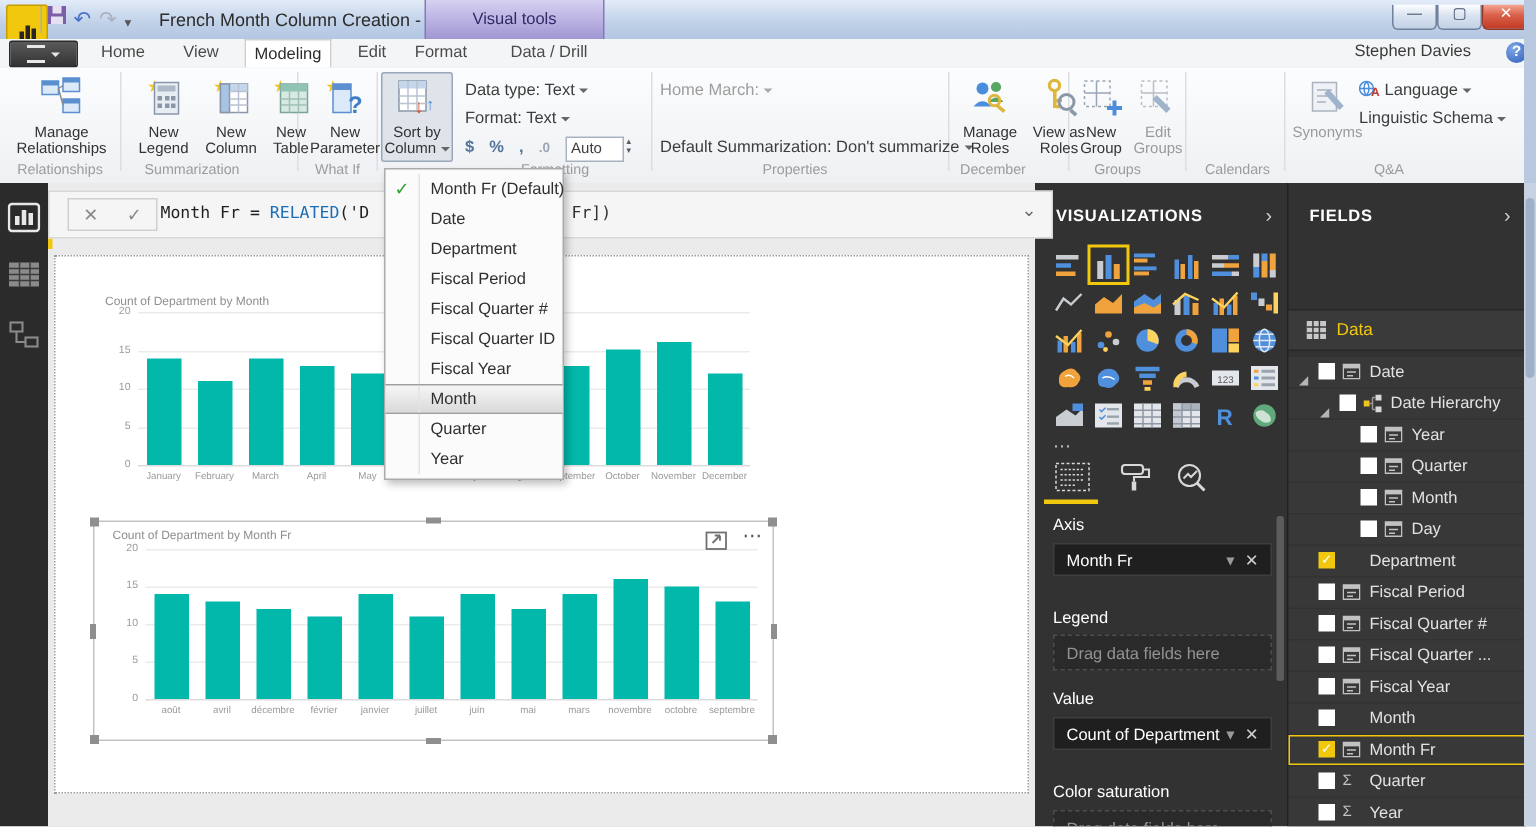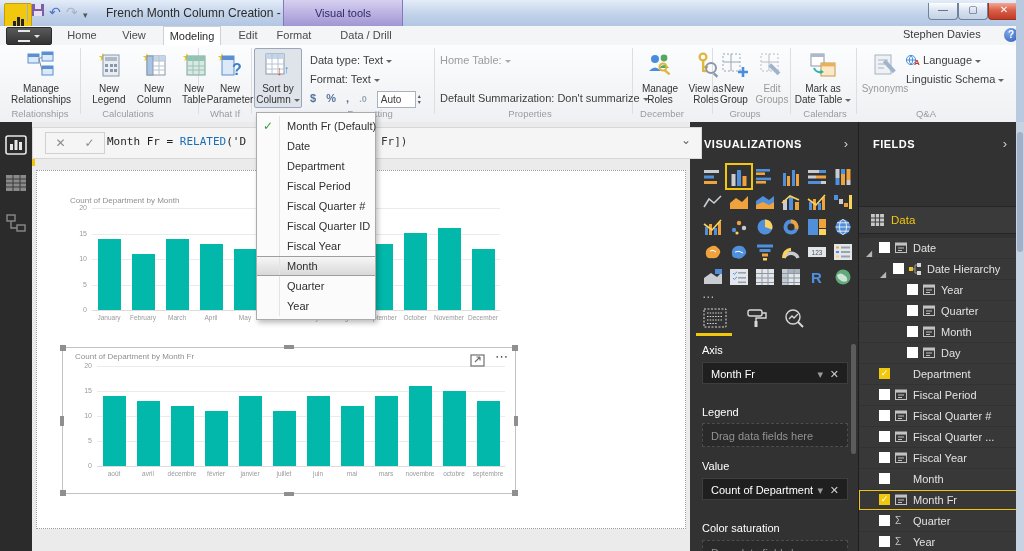--- a/index.html
+++ b/index.html
@@ -268,21 +268,21 @@
     <div class="smallrow" style="left:310px;top:7px"><span>Data type: Text</span><span class="caret"></span></div>
     <div class="smallrow" style="left:310px;top:26px"><span>Format: Text</span><span class="caret"></span></div>
     <div class="smallrow" style="left:310px;top:45px">
       <span class="fmt-sym">$</span>
       <span class="fmt-sym">%</span>
       <span class="fmt-sym">,</span>
       <span class="fmt-sym" style="color:#9aa6b6;font-size:9px">.0</span>
       <span class="autobox">Auto</span><span class="spin"><span>▴</span><br><span>▾</span></span>
     </div>
 
-    <div class="smallrow disabled" style="left:440px;top:7px"><span>Home Table:</span><span class="caret gray"></span></div>
+    <div class="smallrow disabled" style="left:440px;top:7px"><span>Home March:</span><span class="caret gray"></span></div>
     <div class="smallrow" style="left:440px;top:45px"><span>Default Summarization: Don't summarize</span><span class="caret"></span></div>
 
     <div class="bigbtn" style="left:638px;width:44px">
       <div class="bicon">
         <svg width="28" height="28" viewBox="0 0 28 28">
             <circle cx="9" cy="8" r="4" fill="#4a8ddc"></circle>
             <path d="M3 20 q6 -7 12 0 z" fill="#4a8ddc"></path>
             <circle cx="18" cy="7" r="3.4" fill="#57a664"></circle>
             <path d="M13 17 q5 -6 10 0 z" fill="#57a664"></path>
             <circle cx="17" cy="16" r="3.5" fill="none" stroke="#e0b63c" stroke-width="2"></circle>
@@ -323,34 +323,20 @@
         <svg width="28" height="28" viewBox="0 0 28 28">
             <rect x="3" y="3" width="17" height="17" fill="none" stroke="#b8bec6" stroke-dasharray="2 2"></rect>
             <path d="M3 11 H20 M11 3 V20" stroke="#b8bec6"></path>
             <rect x="14" y="12" width="4" height="13" fill="#9fb4cc" transform="rotate(-45 16 18)"></rect>
           </svg>
       </div>
       <div>Edit</div>
       <div>Groups</div>
     </div>
 
-    <div class="bigbtn" style="left:794px;width:58px">
-      <div class="bicon">
-        <svg width="30" height="28" viewBox="0 0 30 28">
-            <rect x="3" y="3" width="13" height="12" fill="#fff" stroke="#8a97a8"></rect>
-            <rect x="3" y="3" width="13" height="3" fill="#aeb9c8"></rect>
-            <rect x="13" y="12" width="14" height="13" fill="#fde9c8" stroke="#c79a4a"></rect>
-            <rect x="13" y="12" width="14" height="3.4" fill="#e8b05a"></rect>
-            <path d="M6 17 q2 5 8 4" stroke="#2ab5a5" stroke-width="2" fill="none"></path>
-            <path d="M12 23 l4 -2 -3.4 -2.6 z" fill="#2ab5a5"></path>
-          </svg>
-      </div>
-      <div>Mark as</div>
-      <div><span>Date Table</span><span class="caret"></span></div>
-    </div>
 
     <div class="bigbtn disabled" style="left:860px;width:50px">
       <div class="bicon">
         <svg width="28" height="28" viewBox="0 0 28 28">
             <rect x="4" y="4" width="16" height="19" fill="#eef1f5" stroke="#aab3be"></rect>
             <path d="M7 9 H17 M7 13 H17 M7 17 H13" stroke="#aab3be"></path>
             <rect x="16" y="8" width="4" height="15" fill="#9fb4cc" transform="rotate(-42 18 15)"></rect>
           </svg>
       </div>
       <div>Synonyms</div>
@@ -359,21 +345,21 @@
       <svg width="14" height="12" viewBox="0 0 14 12" style="vertical-align:-2px">
           <circle cx="5" cy="6" r="4.6" fill="none" stroke="#4a8ddc"></circle>
           <path d="M.4 6 H9.6 M5 1.4 a7 7 0 0 1 0 9.2 M5 1.4 a7 7 0 0 0 0 9.2" stroke="#4a8ddc" fill="none"></path>
           <text x="8" y="11" font-size="8" fill="#c0392b" font-weight="bold">A</text>
         </svg>
       <span>Language</span><span class="caret"></span>
     </div>
     <div class="smallrow" style="left:906px;top:26px"><span>Linguistic Schema</span><span class="caret"></span></div>
 
     <div class="grp" style="left:0;width:80px">Relationships</div>
-    <div class="grp" style="left:82px;width:92px">Calculations</div>
+    <div class="grp" style="left:82px;width:92px">Summarization</div>
     <div class="grp" style="left:196px;width:58px">What If</div>
     <div class="grp" style="left:340px;width:60px">Formatting</div>
     <div class="grp" style="left:490px;width:80px">Properties</div>
     <div class="grp" style="left:632px;width:60px">December</div>
     <div class="grp" style="left:714px;width:62px">Groups</div>
     <div class="grp" style="left:794px;width:62px">Calendars</div>
     <div class="grp" style="left:896px;width:60px">Q&amp;A</div>
   </div>
 
   <div class="canvas"></div>

